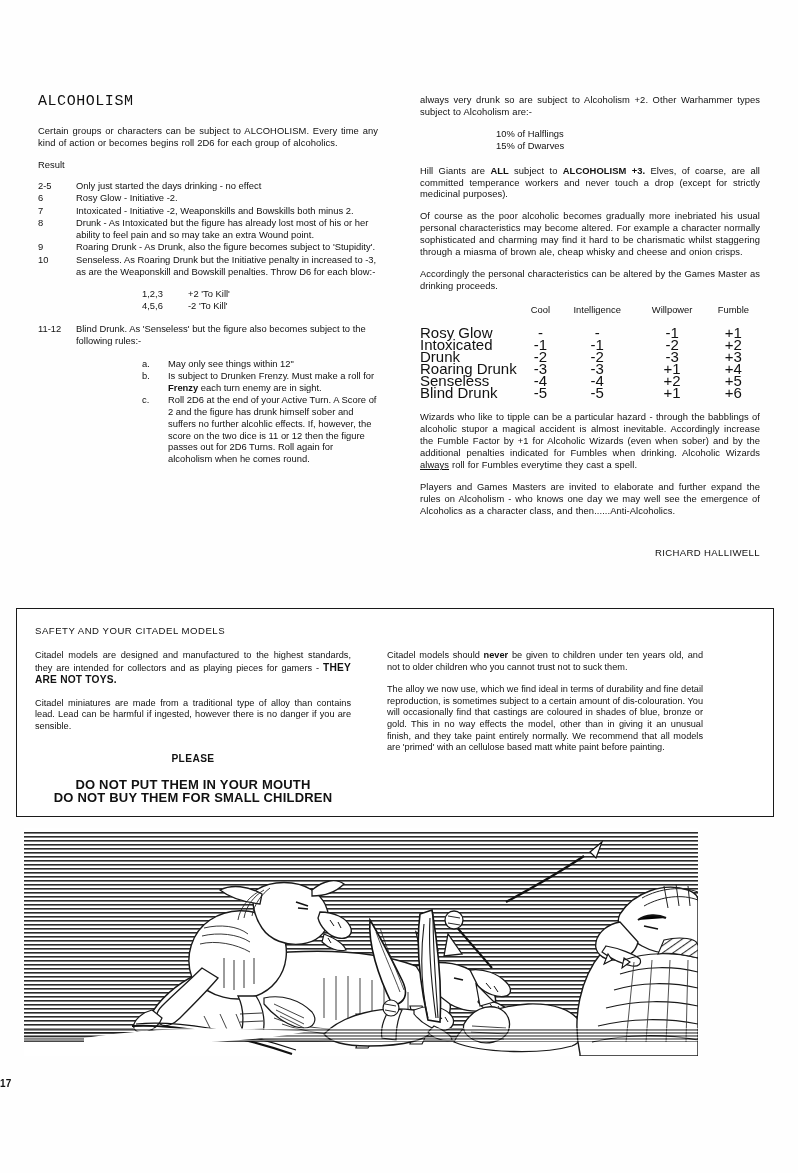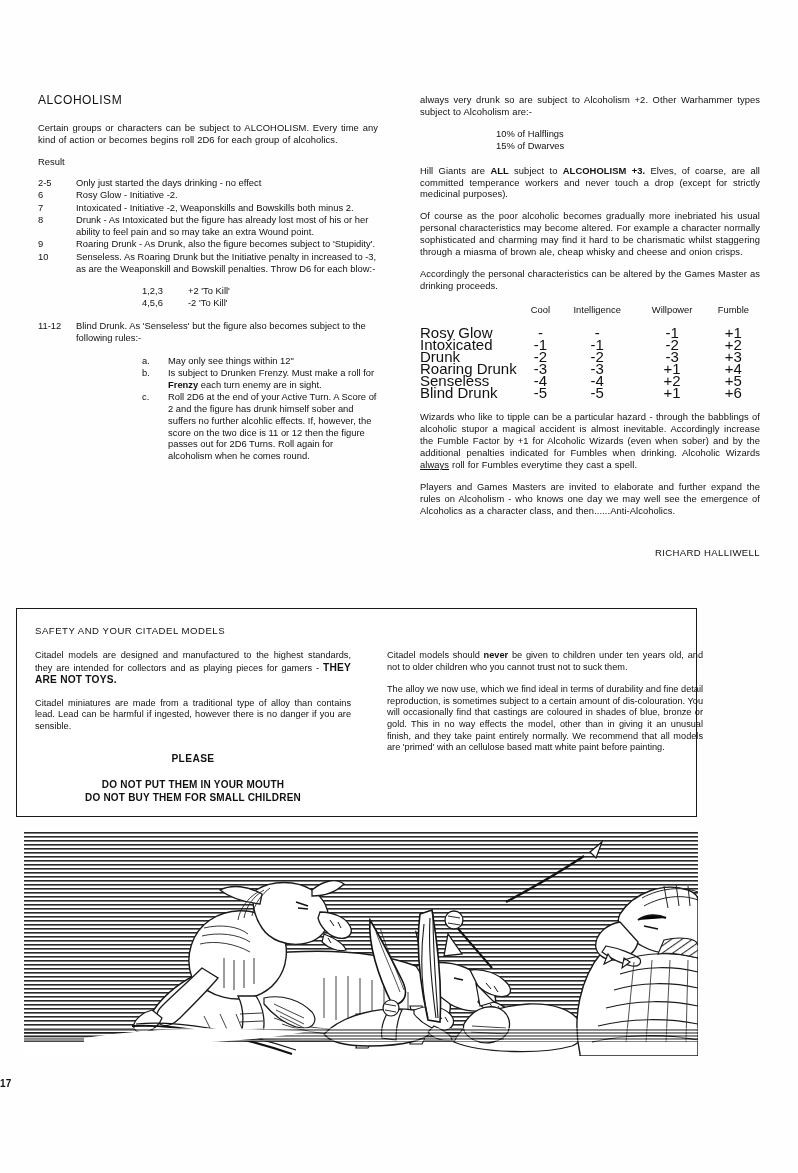--- a/index.html
+++ b/index.html
@@ -33,25 +33,26 @@
   }
   .col {
     position: absolute;
     top: 0;
     width: 340px;
   }
   .col-left  { left: 0; }
   .col-right { left: 382px; }
 
   h1.section-title {
-    font-size: 12px;
+    font-size: 15px;
     font-weight: 400;
     letter-spacing: 0.55px;
     margin: 0 0 16px 0;
     line-height: 1;
+    font-family: Liberation Mono, monospace;
   }
 
   p.body {
     font-size: 9.4px;
     line-height: 11.9px;
     margin: 0 0 10px 0;
     text-align: justify;
     letter-spacing: 0.06px;
     word-spacing: 0.3px;
   }
@@ -153,21 +154,21 @@
   }
 
   b, strong { font-weight: 700; }
   u { text-decoration: underline; }
 
   
   .safety-box {
     position: absolute;
     left: 16px;
     top: 608px;
-    width: 681px;
+    width: 758px;
     height: 209px;
     border: 1.3px solid #1a1a1a;
     box-sizing: border-box;
     background: #ffffff;
   }
   .safety-inner {
     position: absolute;
     left: 18px;
     top: 16px;
     right: 14px;
@@ -197,21 +198,21 @@
   }
   .please {
     text-align: center;
     font-size: 10.2px;
     font-weight: 700;
     letter-spacing: 0.4px;
     margin: 20px 0 14px 0;
   }
   .warn {
     text-align: center;
-    font-size: 10px;
+    font-size: 13px;
     font-weight: 700;
     letter-spacing: 0.2px;
     line-height: 13px;
     margin: 0;
   }
   .big-inline {
     font-size: 10.2px;
     font-weight: 700;
     letter-spacing: 0.2px;
   }

